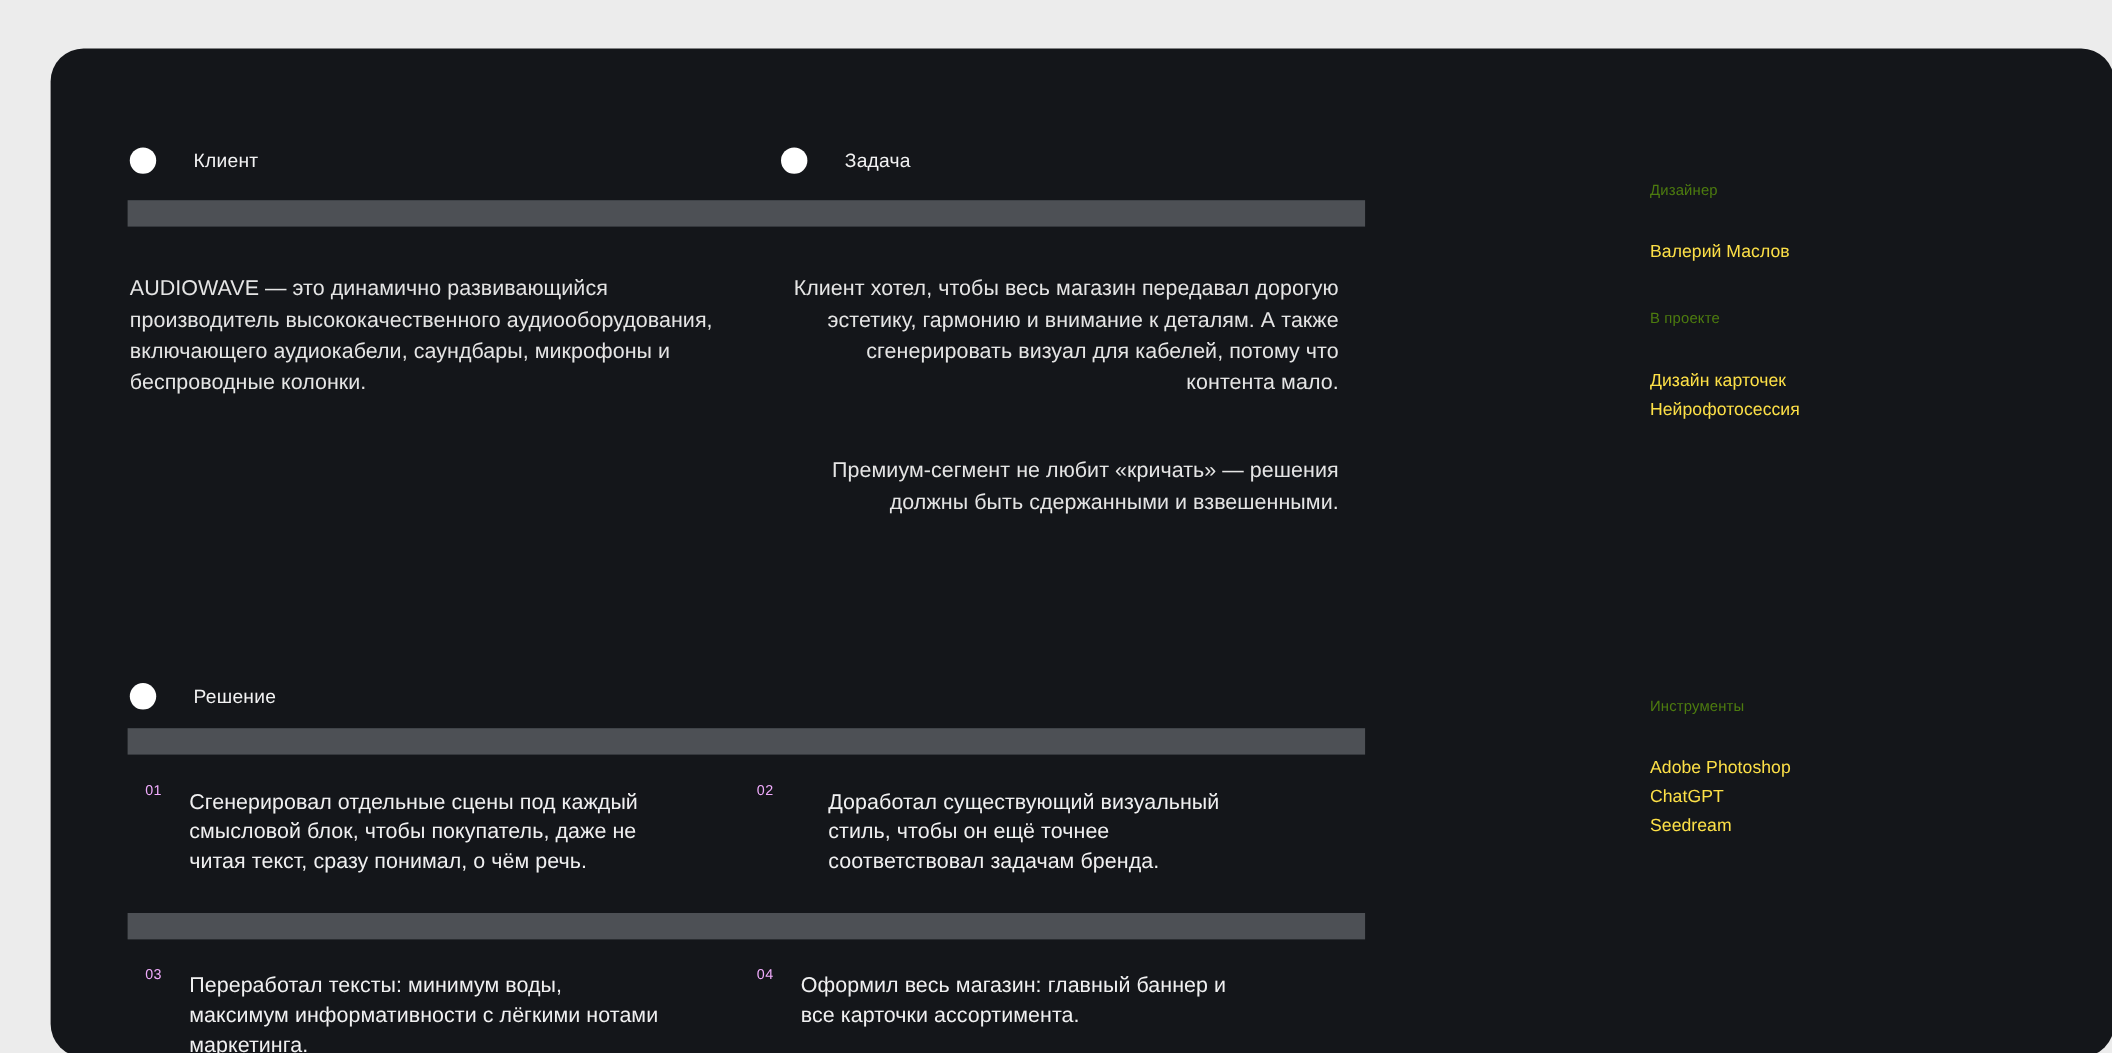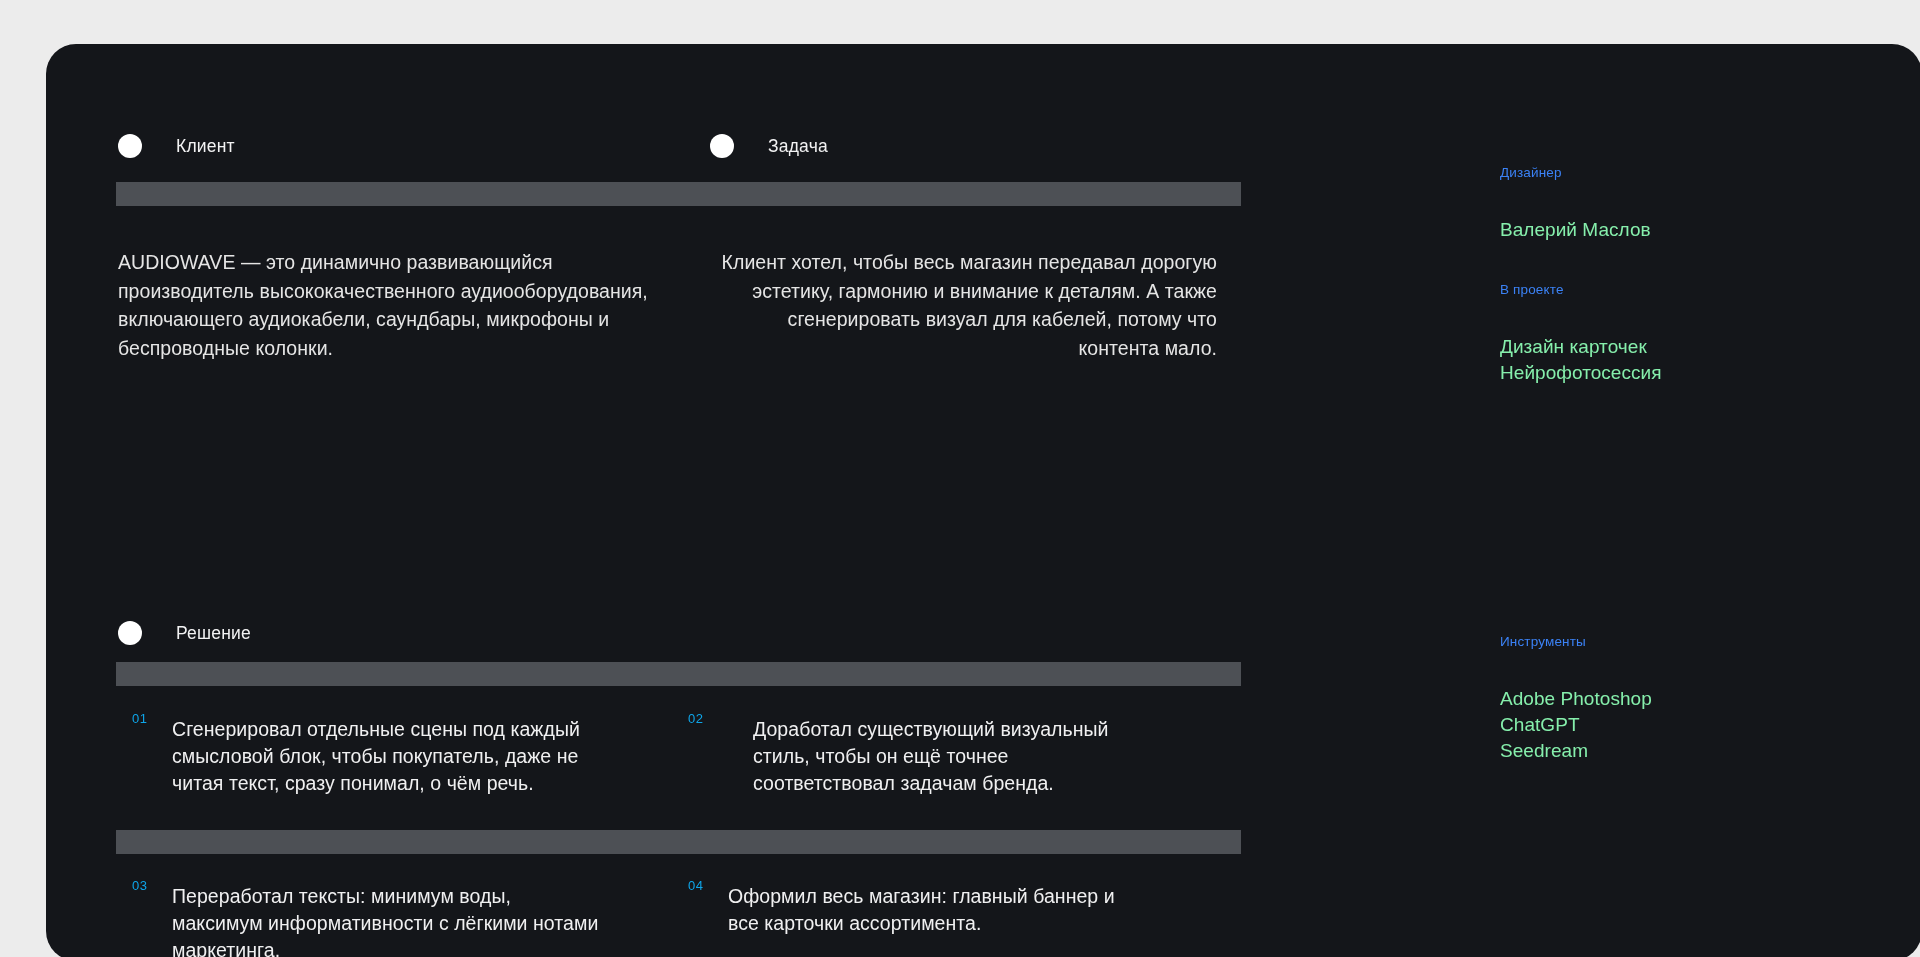--- a/index.html
+++ b/index.html
@@ -84,43 +84,43 @@
   
   .item {
     display: flex;
     align-items: flex-start;
   }
   .item-num {
     flex: 0 0 auto;
     width: 40px;
     font-size: 13px;
     line-height: 27px;
-    color: #0ea5e9;
+    color: #f0abfc;
     letter-spacing: 0.4px;
     padding-top: 1px;
   }
   .item-text {
     font-size: 19.5px;
     line-height: 27px;
     color: #f0f0f1;
     letter-spacing: 0.05px;
   }
 
   
   .side-label {
     font-size: 13.5px;
     line-height: 18px;
-    color: #3b82f6;
+    color: #4d7c0f;
     letter-spacing: 0.15px;
     margin-bottom: 11px;
   }
   .side-value {
-    font-size: 19px;
+    font-size: 16px;
     line-height: 26px;
-    color: #86efac;
+    color: #fde047;
     letter-spacing: 0.05px;
   }
 </style>
 </head>
 <body>
 
 <div class="slide-frame">
   <div class="card">
     <div class="content">
 
@@ -138,20 +138,21 @@
 
       <div class="col-b" style="top:78px;">
         <div class="sec-head">
           <span class="dot"></span>
           <span class="sec-title">Задача</span>
         </div>
       </div>
 
       <div class="col-b" style="top:180px;text-align:right;">
         <p class="para">Клиент хотел, чтобы весь магазин передавал дорогую эстетику, гармонию и внимание к деталям. А также сгенерировать визуал для кабелей, потому что контента мало.</p>
+        <p class="para">Премиум-сегмент не любит «кричать» — решения должны быть сдержанными и взвешенными.</p>
       </div>
 
       <div class="col-a" style="top:565px;">
         <div class="sec-head">
           <span class="dot"></span>
           <span class="sec-title">Решение</span>
         </div>
       </div>
       <div class="rule" style="position:absolute; top:618px; left:70px; width:1125px;"></div>
 

